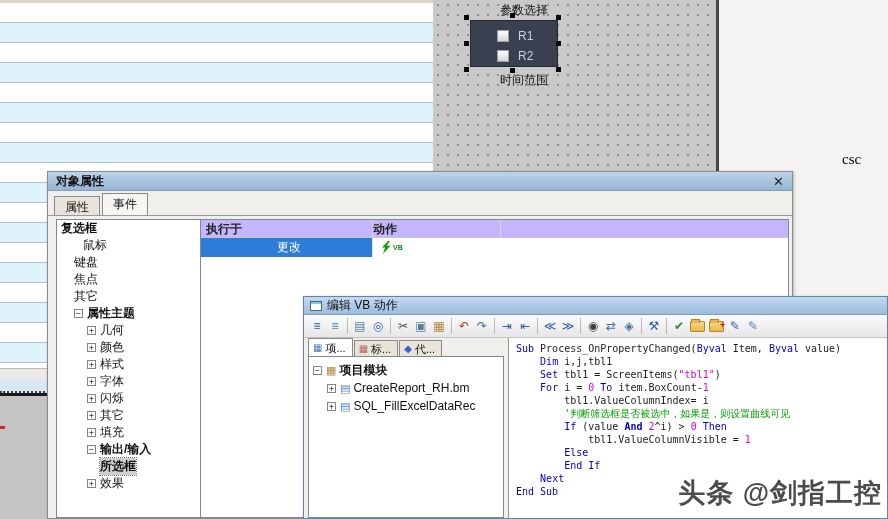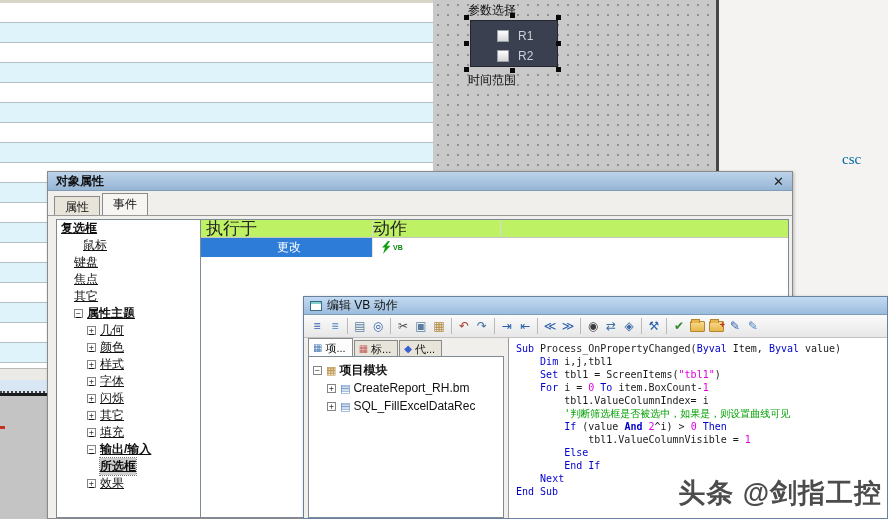--- a/index.html
+++ b/index.html
@@ -12,43 +12,43 @@
   .bg-topline{position:absolute;left:0;top:0;width:433px;height:3px;background:#d8d4c6;}
   .bg-grayrow{position:absolute;left:0;top:368px;width:433px;height:12px;background:#eceae6;border-top:1px solid #b9b9b9;}
   .bg-ruler{position:absolute;left:0;top:380px;width:433px;height:13px;background:#d9e7f4;border-bottom:2px dotted #444;}
   .bg-blackline{position:absolute;left:0;top:393px;width:433px;height:3px;background:#1b1b1b;}
   .bg-graycanvas-left{position:absolute;left:0;top:396px;width:433px;height:123px;background:#c4c4c4;}
   .bg-redtick{position:absolute;left:0;top:426px;width:5px;height:3px;background:#c23227;}
   .bg-canvas{position:absolute;left:433px;top:0;width:284px;height:519px;background-color:#c9c9c9;
     background-image:radial-gradient(circle,#8f8f8f 1px,rgba(0,0,0,0) 1px);background-size:10px 10px;}
   .bg-divider{position:absolute;left:716px;top:0;width:3px;height:519px;background:#474747;}
   .bg-right{position:absolute;left:719px;top:0;width:169px;height:519px;background:#f4f3f1;}
-  .corner-text{position:absolute;left:842px;top:151px;font-family:"Liberation Serif",serif;font-size:15px;color:#0369a1;}
-  
-  .grp-label{position:absolute;color:#111;font-size:12px;}
+  .corner-text{position:absolute;left:842px;top:151px;font-family:"Liberation Serif",serif;font-size:15px;color:#000000;}
+  
+  .grp-label{position:absolute;color:#111;font-size:12px;margin-left:32px;}
   .widget{position:absolute;left:470px;top:20px;width:88px;height:47px;background:#3a4050;border:1px solid #23262f;}
   .wrow{position:absolute;left:26px;display:flex;align-items:center;gap:9px;color:#ccd0d8;font-size:12px;}
   .cbx{display:inline-block;width:12px;height:12px;background:linear-gradient(#ffffff,#d6d6d6);border:1px solid #9aa0a8;}
   .handle{position:absolute;width:5px;height:5px;background:#0a0a0a;}
   
   .dlg{position:absolute;left:47px;top:171px;width:746px;height:348px;background:#f0efec;border:1px solid #8a8a8a;box-shadow:1px 1px 3px rgba(0,0,0,.25);}
   .dlg-title{position:absolute;left:0;top:0;right:0;height:19px;background:linear-gradient(#bcd3ea,#96b5d4);border-bottom:1px solid #7f9db9;
     display:flex;align-items:center;padding:0 8px;font-weight:bold;font-size:12px;color:#101010;}
   .dlg-close{margin-left:auto;font-weight:bold;font-size:13px;color:#222;cursor:pointer;line-height:1;}
   .tabs{position:absolute;left:6px;top:21px;height:22px;display:flex;align-items:flex-end;}
   .tab{border:1px solid #8a8a8a;border-bottom:none;padding:2px 10px 2px 10px;font-size:12px;background:#e8e4da;height:19px;margin-right:2px;}
   .tab.active{background:#f6f5f2;height:22px;font-weight:normal;position:relative;z-index:2;}
   .tabline{position:absolute;left:0;top:43px;right:0;height:1px;background:#9a9a9a;}
-  .tree-panel{position:absolute;left:8px;top:47px;width:153px;bottom:0;background:#fff;border:1px solid #7f8a99;overflow:hidden;text-decoration:underline;}
+  .tree-panel{position:absolute;left:8px;top:47px;width:153px;bottom:0;background:#fff;border:1px solid #7f8a99;overflow:hidden;}
   .titem{height:17px;line-height:17px;font-size:12px;white-space:nowrap;display:flex;align-items:center;}
   .titem.sel > span:last-child{background:#cfcfcf;outline:1px dotted #777;}
   .exp{display:inline-block;width:9px;height:9px;border:1px solid #848484;background:#fff;font:8px/8px "DejaVu Sans Mono",monospace;
     text-align:center;margin-right:4px;color:#333;flex:0 0 auto;}
   .table-panel{position:absolute;left:152px;top:47px;right:3px;bottom:0;background:#fff;border:1px solid #7f8a99;overflow:hidden;}
-  .thead{display:flex;height:18px;background:#bef264;border-bottom:1px solid #c6c6c6;font-size:17px;color:#222;}
+  .thead{display:flex;height:18px;background:#c4b5fd;border-bottom:1px solid #c6c6c6;font-size:12px;color:#222;font-weight:bold;}
   .th1{width:172px;padding-left:5px;line-height:18px;border-right:1px solid #d8d8d8;}
   .th2{width:128px;text-align:left;line-height:18px;border-right:1px solid #d8d8d8;}
   .trow{display:flex;height:19px;font-size:12px;text-align:center;}
   .td1{width:172px;padding-left:5px;line-height:19px;background:#2d7dd8;color:#fff;border-right:1px solid #e4e4e4;}
   .td2{width:128px;display:flex;align-items:center;padding-left:8px;gap:1px;}
   .vb-sub{font-size:7px;color:#0c8a0c;font-weight:bold;}
   
   .vb{position:absolute;left:303px;top:296px;width:585px;height:223px;background:#f0efec;border:1px solid #68819c;box-shadow:1px 1px 3px rgba(0,0,0,.3);}
   .vb-title{position:absolute;left:0;top:0;right:0;height:18px;background:linear-gradient(#c3daf2,#9cbcdc);border-bottom:1px solid #7f9db9;
     display:flex;align-items:center;gap:5px;padding:0 6px;font-size:12px;color:#101010;}

